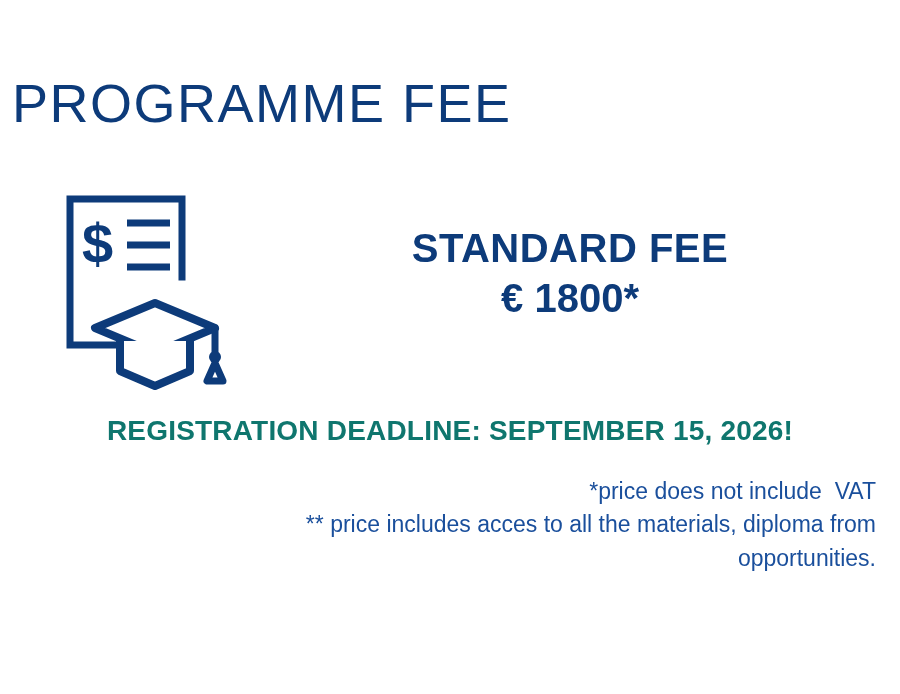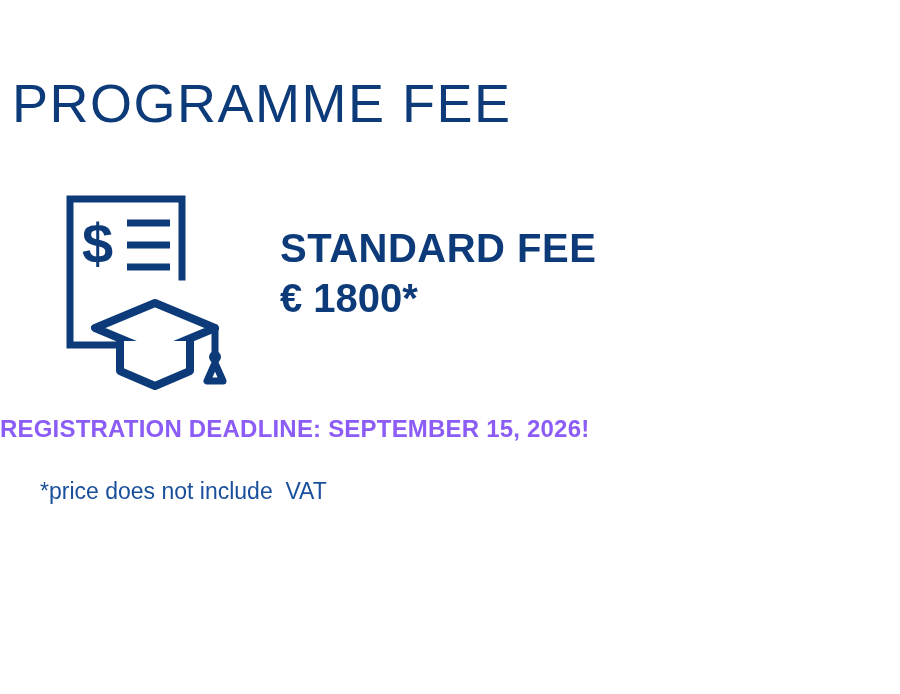--- a/index.html
+++ b/index.html
@@ -35,53 +35,53 @@
     left: 52px;
     top: 185px;
     width: 215px;
     height: 205px;
   }
   .fee-block {
     position: absolute;
     left: 280px;
     top: 225px;
     width: 580px;
-    text-align: left;
+    text-align: center;
   }
   .fee-label {
     font-size: 40px;
     font-weight: bold;
     letter-spacing: 0.5px;
     color: #0d3b7a;
     line-height: 1.15;
   }
   .fee-amount {
     margin-top: 4px;
     font-size: 40px;
     font-weight: bold;
     color: #0d3b7a;
     line-height: 1.15;
   }
   .deadline {
     position: absolute;
     top: 415px;
     left: 0;
     width: 900px;
-    text-align: left;
-    font-size: 24px;
+    text-align: center;
+    font-size: 28px;
     font-weight: bold;
     letter-spacing: 0.2px;
-    color: #8b5cf6;
+    color: #0f766e;
   }
   .notes {
     position: absolute;
     top: 475px;
-    left: 40px;
+    left: 56px;
     width: 820px;
-    text-align: left;
+    text-align: right;
     font-size: 23px;
     line-height: 1.45;
     color: #1a4f9c;
     font-weight: 400;
   }
   .notes div {
     white-space: pre;
   }
 </style>
 </head>
@@ -116,15 +116,17 @@
 
   <div class="fee-block">
     <div class="fee-label">STANDARD FEE</div>
     <div class="fee-amount">€ 1800*</div>
   </div>
 
   <div class="deadline">REGISTRATION DEADLINE: SEPTEMBER 15, 2026!</div>
 
   <div class="notes">
     <div>*price does not include  VAT</div>
+    <div>** price includes acces to all the materials, diploma from</div>
+    <div>opportunities.</div>
   </div>
 
 </div>
 
 </body></html>

